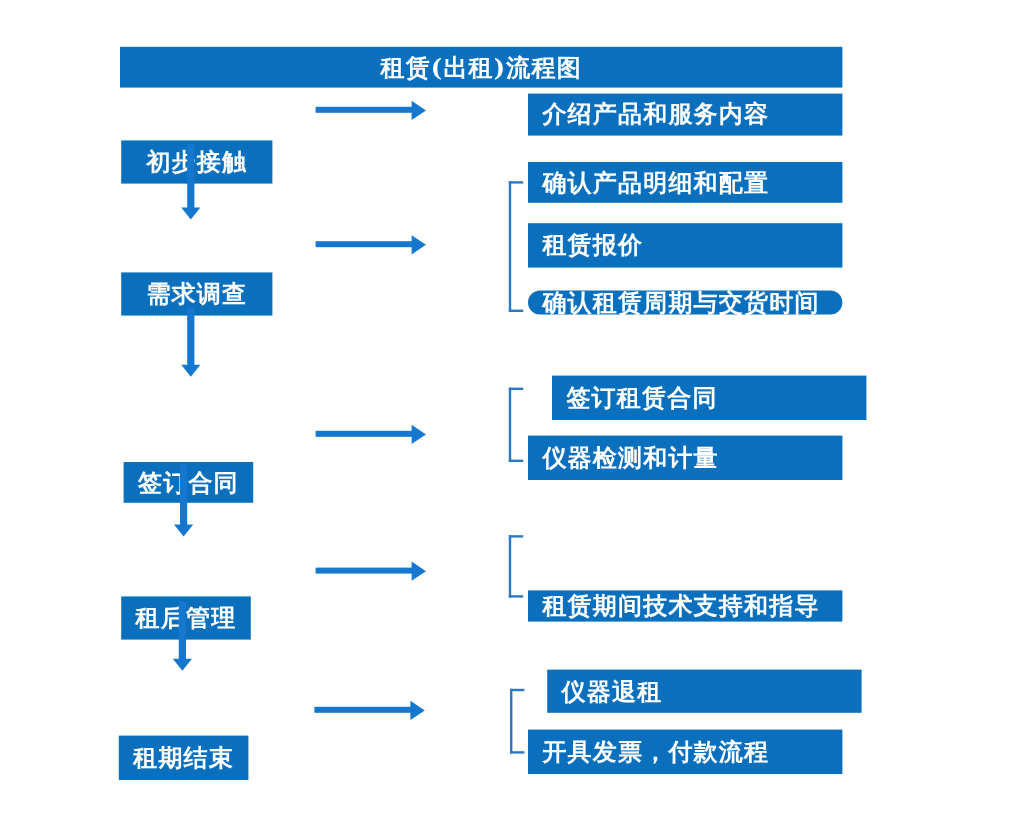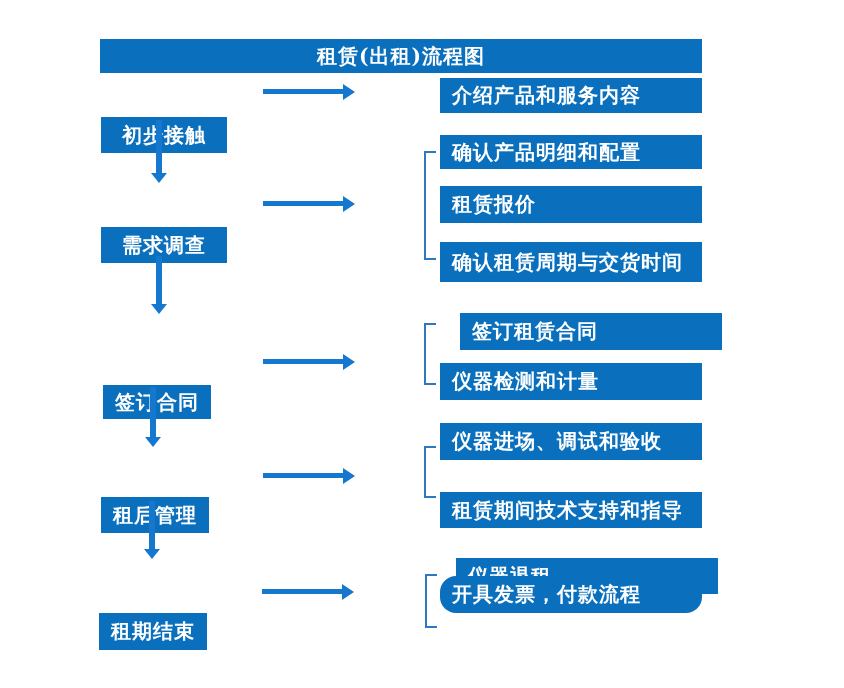--- a/index.html
+++ b/index.html
@@ -78,27 +78,26 @@
 
   <div class="box step-box" style="left:101px;top:77px;width:126px;height:36px;">初步接触</div>
   <div class="box step-box" style="left:101px;top:187px;width:126px;height:36px;">需求调查</div>
   <div class="box step-box" style="left:103px;top:345px;width:108px;height:34px;">签订合同</div>
   <div class="box step-box" style="left:101px;top:457px;width:108px;height:36px;">租后管理</div>
   <div class="box step-box" style="left:99px;top:573px;width:108px;height:37px;">租期结束</div>
 
   <div class="box detail-box" style="top:78px;height:35px;text-align:right;">介绍产品和服务内容</div>
   <div class="box detail-box" style="top:135px;height:34px;">确认产品明细和配置</div>
   <div class="box detail-box" style="top:186px;height:37px;">租赁报价</div>
-  <div class="box detail-box" style="top:242px;height:40px;">确认租赁周期与交货时间</div>
+  <div class="box detail-box" style="top:242px;height:20px;border-radius:10px;">确认租赁周期与交货时间</div>
   <div class="box detail-box" style="top:313px;height:37px;margin-left:20px;">签订租赁合同</div>
   <div class="box detail-box" style="top:363px;height:37px;text-align:center;">仪器检测和计量</div>
-  <div class="box detail-box" style="top:423px;height:37px;">仪器进场、调试和验收</div>
-  <div class="box detail-box" style="top:492px;height:36px;">租赁期间技术支持和指导</div>
+  <div class="box detail-box" style="top:492px;height:26px;">租赁期间技术支持和指导</div>
   <div class="box detail-box" style="top:558px;height:36px;margin-left:16px;">仪器退租</div>
-  <div class="box detail-box" style="top:576px;height:37px;border-radius:16px;">开具发票，付款流程</div>
+  <div class="box detail-box" style="top:608px;height:37px;">开具发票，付款流程</div>
 
   <div class="h-arrow" style="left:263px;top:84px;">
     <div class="shaft"></div>
     <div class="head"></div>
   </div>
   <div class="h-arrow" style="left:263px;top:196px;">
     <div class="shaft"></div>
     <div class="head"></div>
   </div>
   <div class="h-arrow" style="left:263px;top:354px;">

